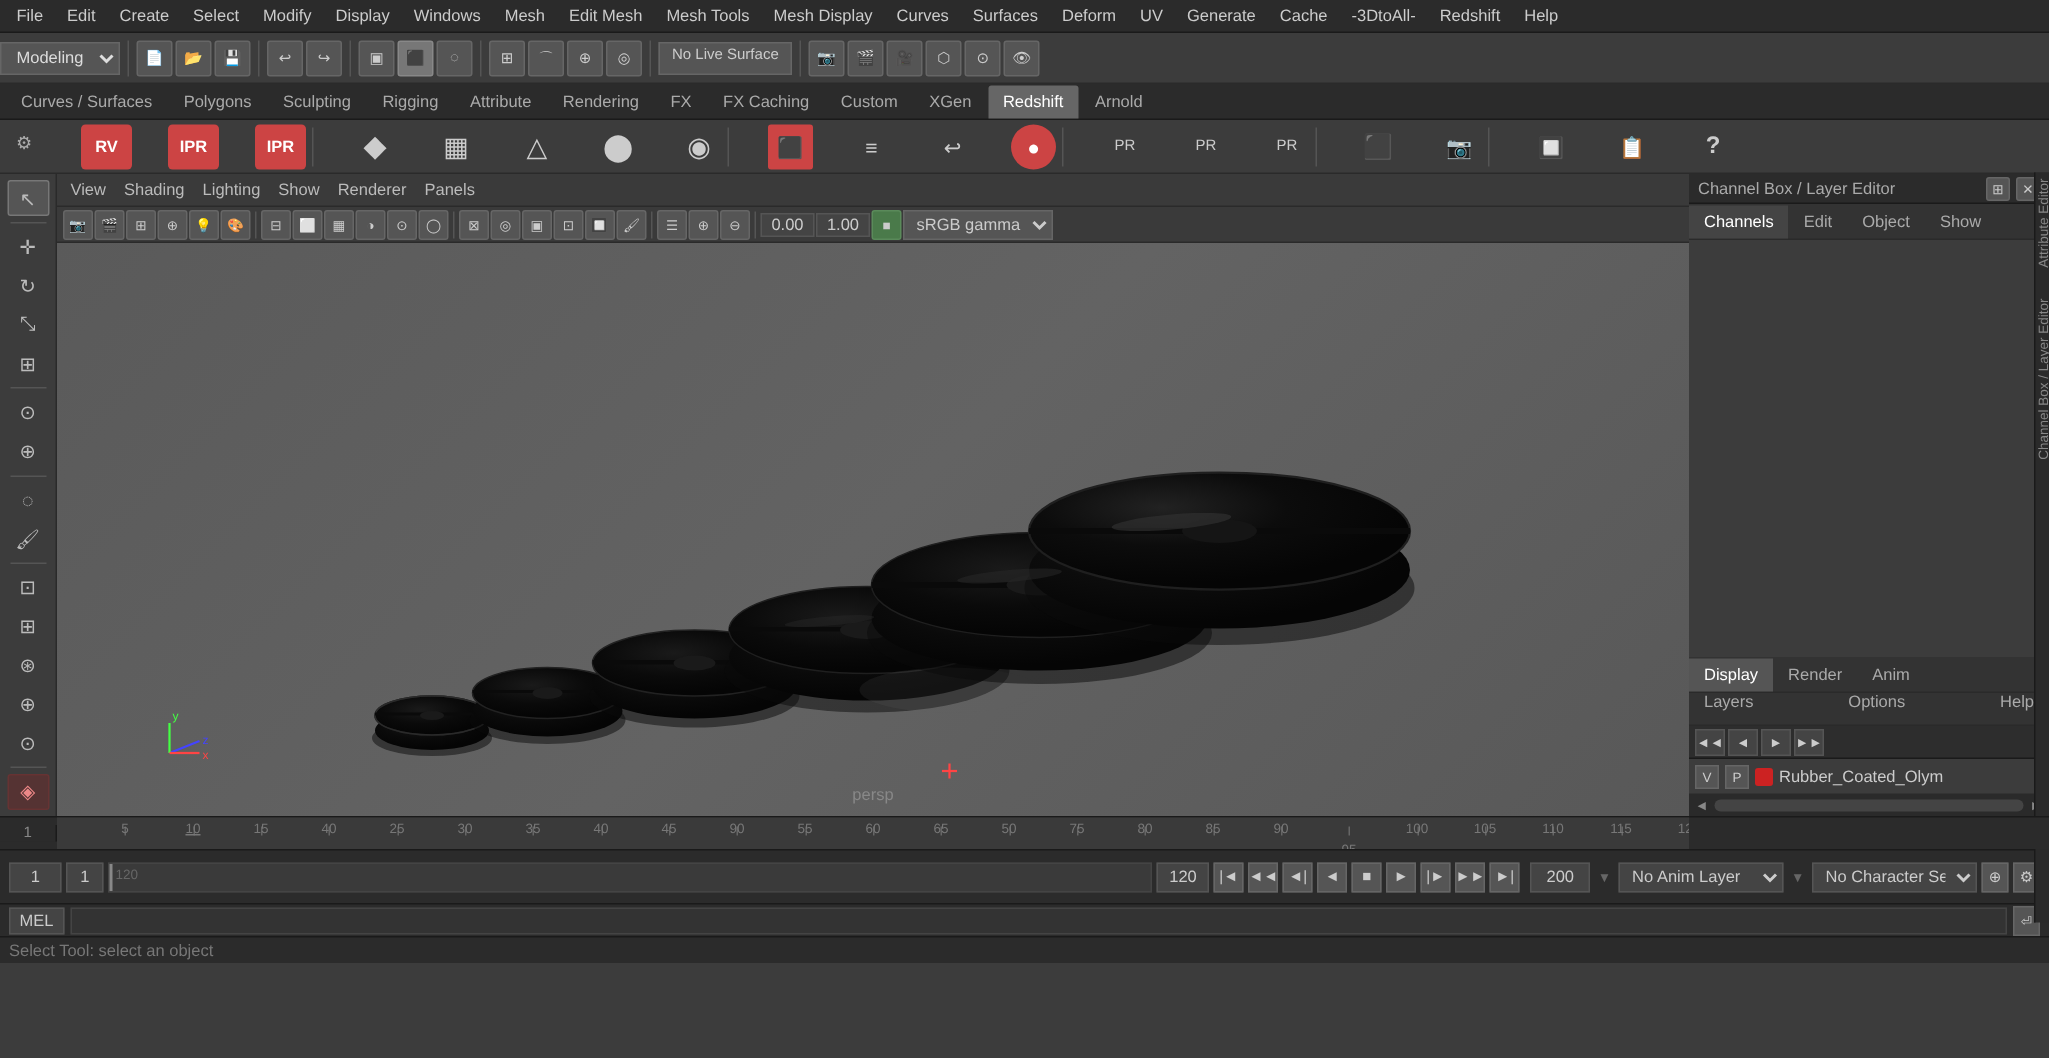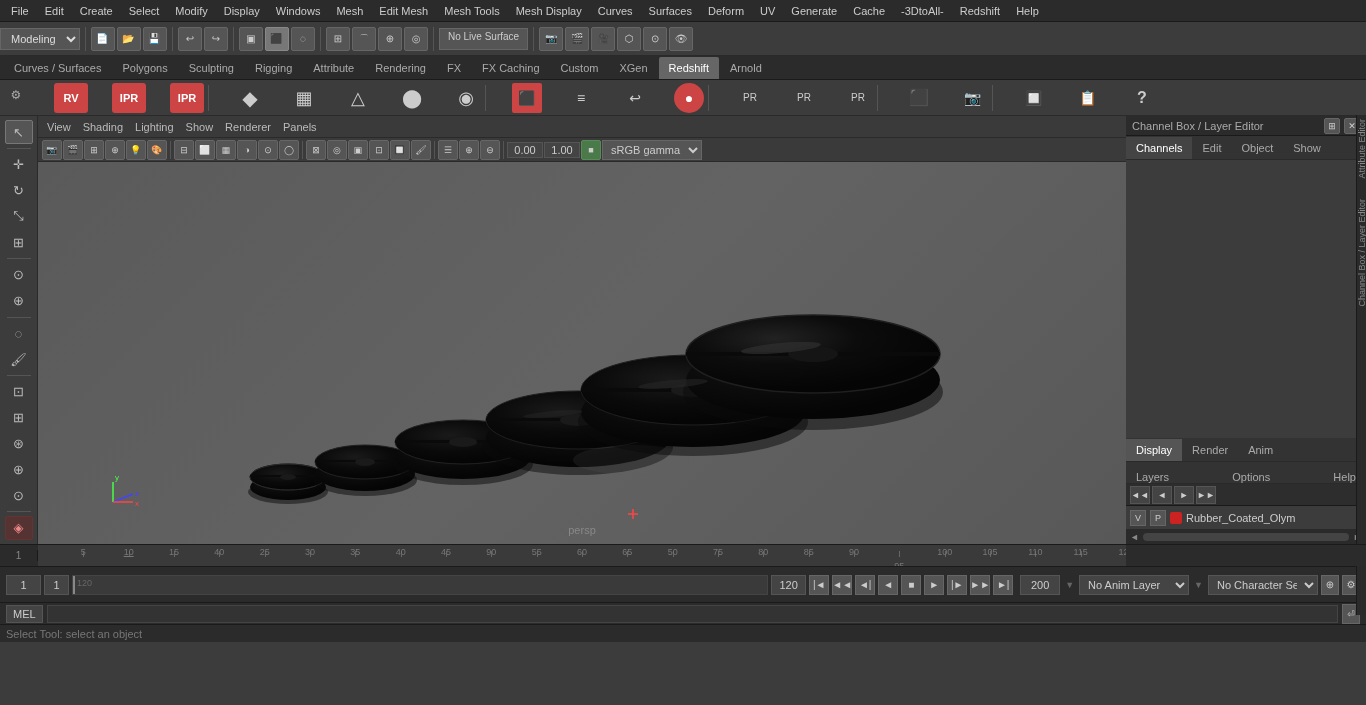--- a/index.html
+++ b/index.html
@@ -316,21 +316,21 @@
       display: flex;
       align-items: center;
     }
     .dr-tab.active { background: #555; color: #fff; }
 
     #layers-section {
       background: #3c3c3c;
     }
     #layers-header {
       display: flex;
-      align-items: flex-end;
+      align-items: flex-start;
       justify-content: space-between;
       background: #333;
       height: 22px;
       padding: 0 6px;
       border-bottom: 1px solid #2a2a2a;
     }
     .layers-menu-item {
       font-size: 11px;
       color: #aaa;
       cursor: pointer;

